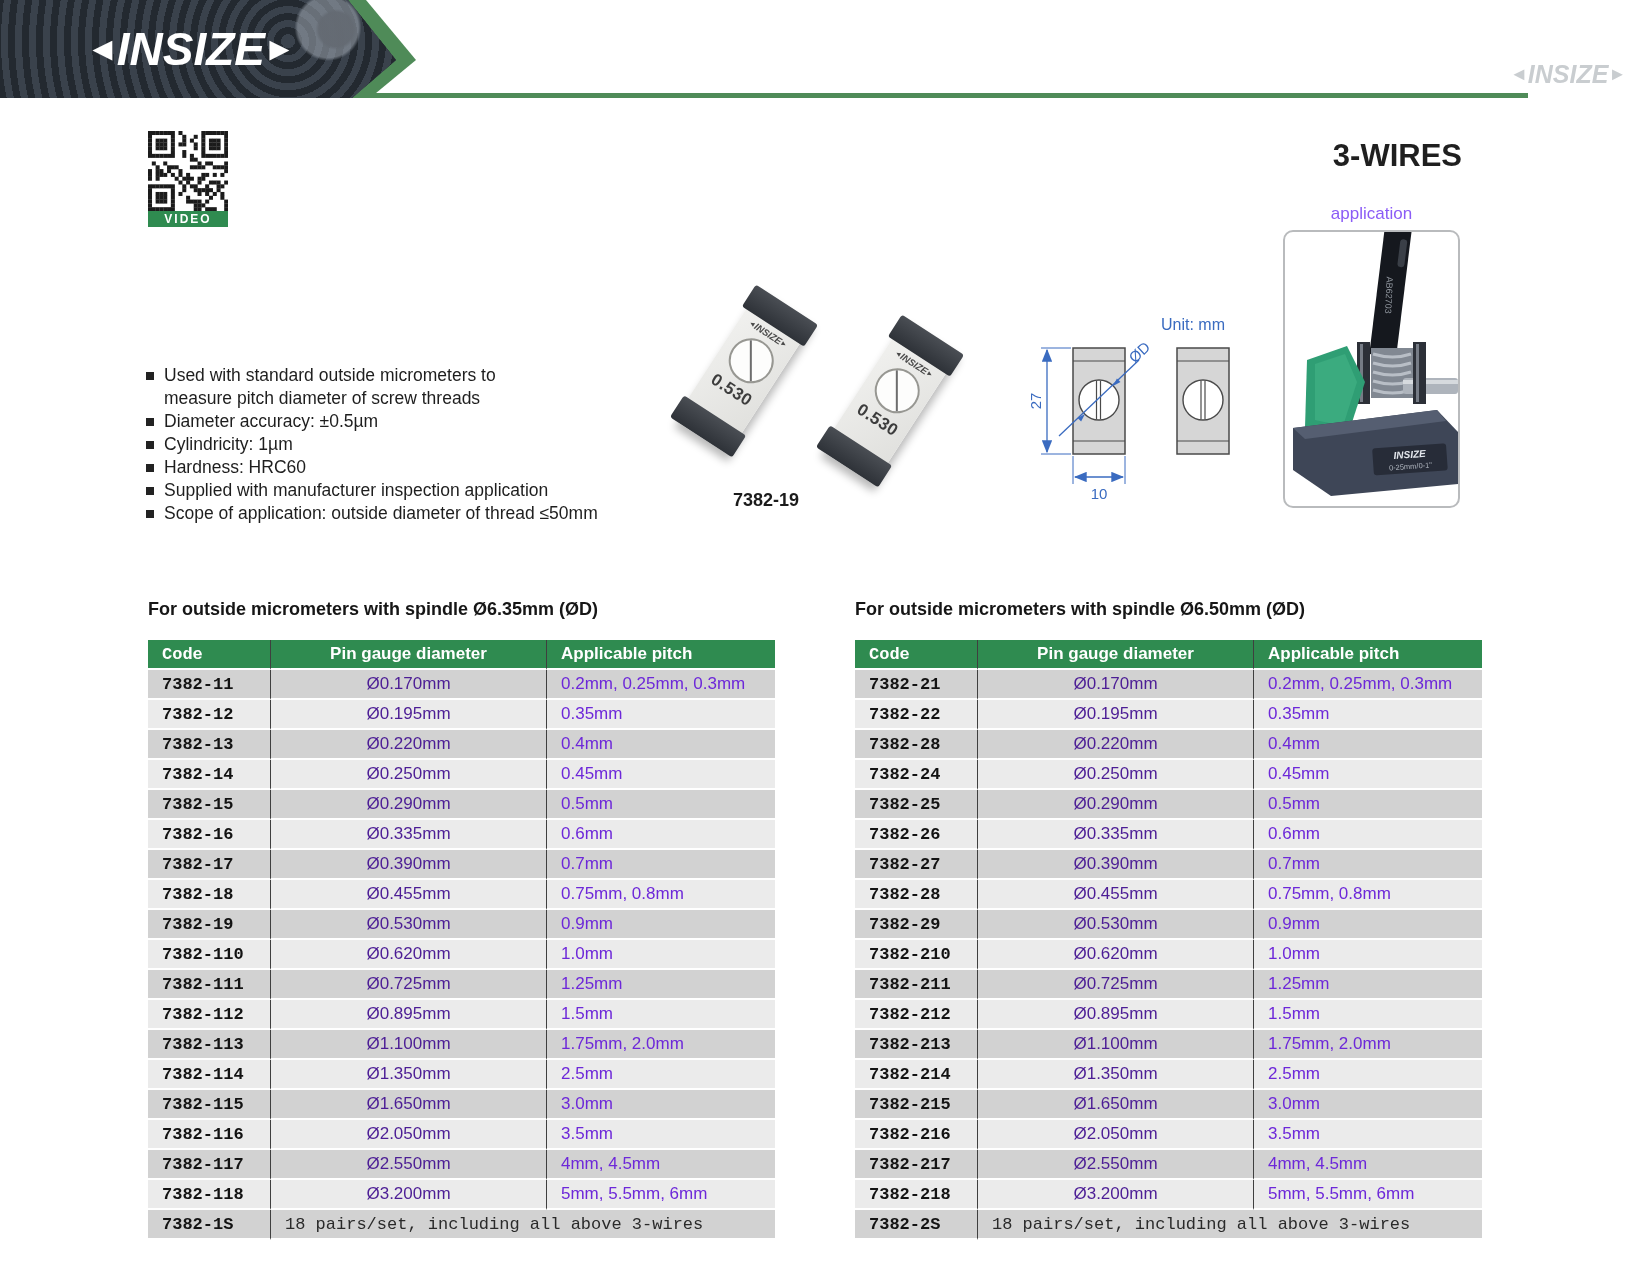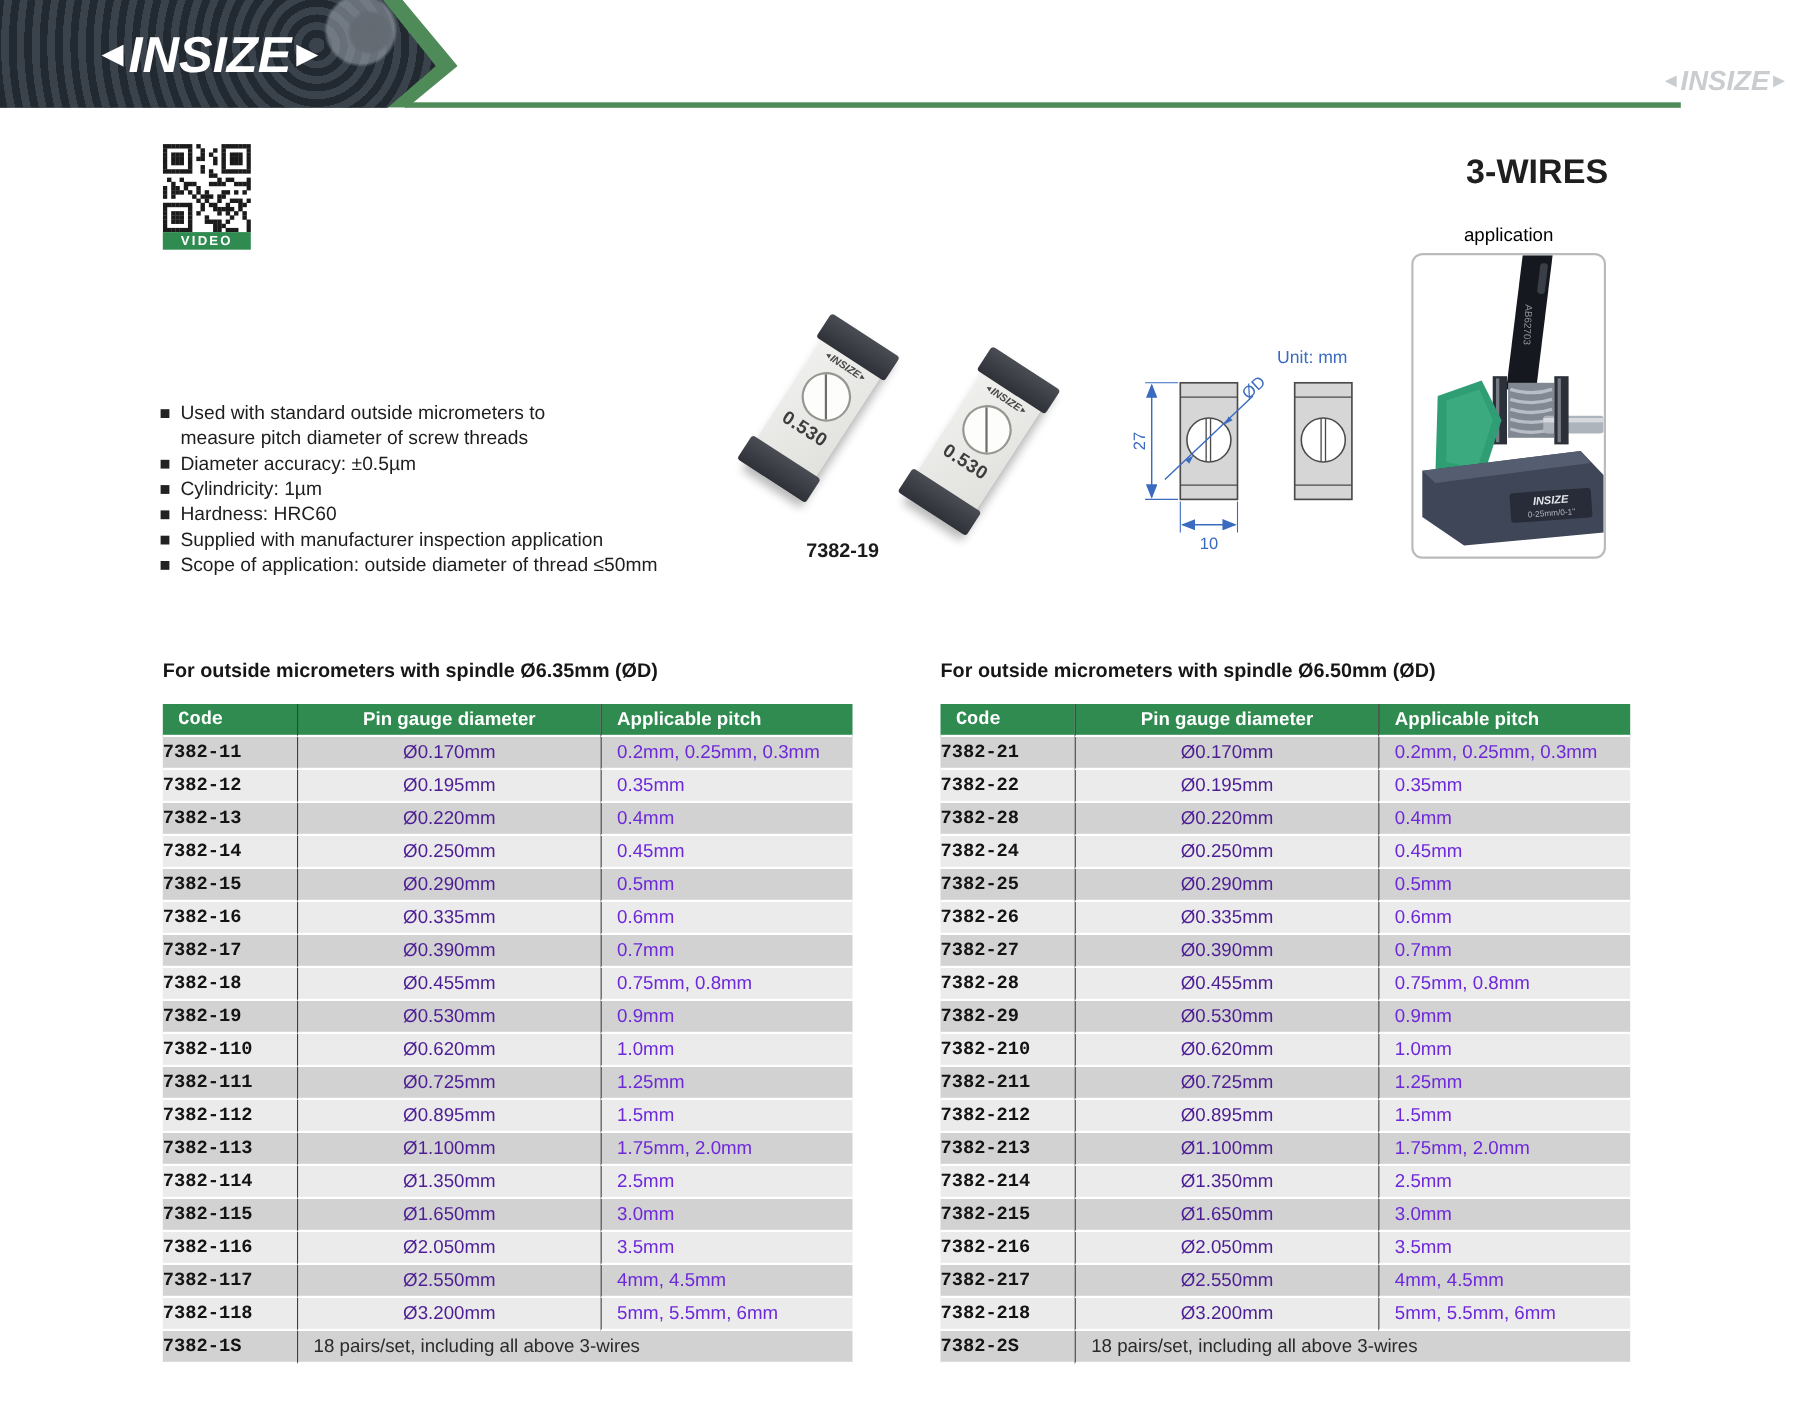--- a/index.html
+++ b/index.html
@@ -40,21 +40,21 @@
 
   
   .cert{position:absolute;left:300px;top:151px;width:200px;height:62px;}
   .cert-bracket{position:absolute;left:0;top:0;width:50px;height:60px;border:7px solid #6b6b6b;border-radius:13px;}
   .cert-text{position:absolute;left:24px;top:7px;background:#fff;padding:1px 3px;color:var(--certificate_green);
     font-weight:bold;font-style:italic;font-size:20px;line-height:1.07;letter-spacing:.5px;white-space:nowrap;}
 
   
   .page-title{position:absolute;right:170px;top:138px;font-size:31px;font-weight:bold;color:#1f1f1f;}
   .application-label{position:absolute;left:1283px;top:204px;width:177px;text-align:center;
-    font-size:17px;color:#000000;}
+    font-size:17px;color:#8b5cf6;}
   .app-photo{position:absolute;left:1283px;top:230px;width:177px;height:278px;background:#fff;
     border:2px solid #b9bbbd;border-radius:10px;overflow:hidden;}
 
   
   .features{position:absolute;left:146px;top:364px;width:560px;list-style:none;}
   .features li{display:flex;font-size:17.5px;line-height:23px;color:#1e1e1e;}
   .features .bullet{width:8px;height:8px;background:#222;margin:8px 10px 0 0;flex-shrink:0;}
   .features .ftext{white-space:pre-line;}
 
   
@@ -79,24 +79,24 @@
 
   
   .spec-table{position:absolute;top:598px;width:627px;}
   #table-left{left:148px;} #table-right{left:855px;}
   .tbl-title{font-size:18px;font-weight:bold;color:#161616;line-height:23px;margin-bottom:19px;}
   .spec-table table{border-collapse:separate;border-spacing:0;table-layout:fixed;width:627px;}
   .spec-table th,.spec-table td{height:30px;font-size:17px;border-bottom:2px solid #fff;vertical-align:middle;}
   .spec-table th{background:var(--brand_green);color:#fff;font-weight:bold;text-align:left;padding-left:14px;}
   .spec-table th.c1{text-align:center;padding-left:0;}
   .spec-table .c0{width:122px;font-family:Liberation Mono, monospace;} .spec-table .c1{width:276px;} .spec-table .c2{width:229px;}
-  .spec-table td.c0{font-weight:bold;color:#131313;}
+  .spec-table td.c0{font-weight:bold;color:#131313;padding-left:14px;}
   .spec-table td.c1{text-align:center;color:#4c1d95;margin-top:24px;}
   .spec-table td.c2{padding-left:14px;color:#6d28d9;}
-  .spec-table td.set{padding-left:14px;color:#2a2a2a;}
+  .spec-table td.set{padding-left:14px;color:#2a2a2a;font-family:Liberation Mono, monospace;}
   .spec-table th.c1,.spec-table th.c2,.spec-table td.c1,.spec-table td.c2,.spec-table td.set{border-left:1px solid #3f3f3f;}
   .spec-table tbody tr:nth-child(odd) td{background:var(--row_dark);}
   .spec-table tbody tr:nth-child(even) td{background:var(--row_light);}
 </style>
 </head>
 <body>
 
 <div id="page">
 
   <div class="banner">

